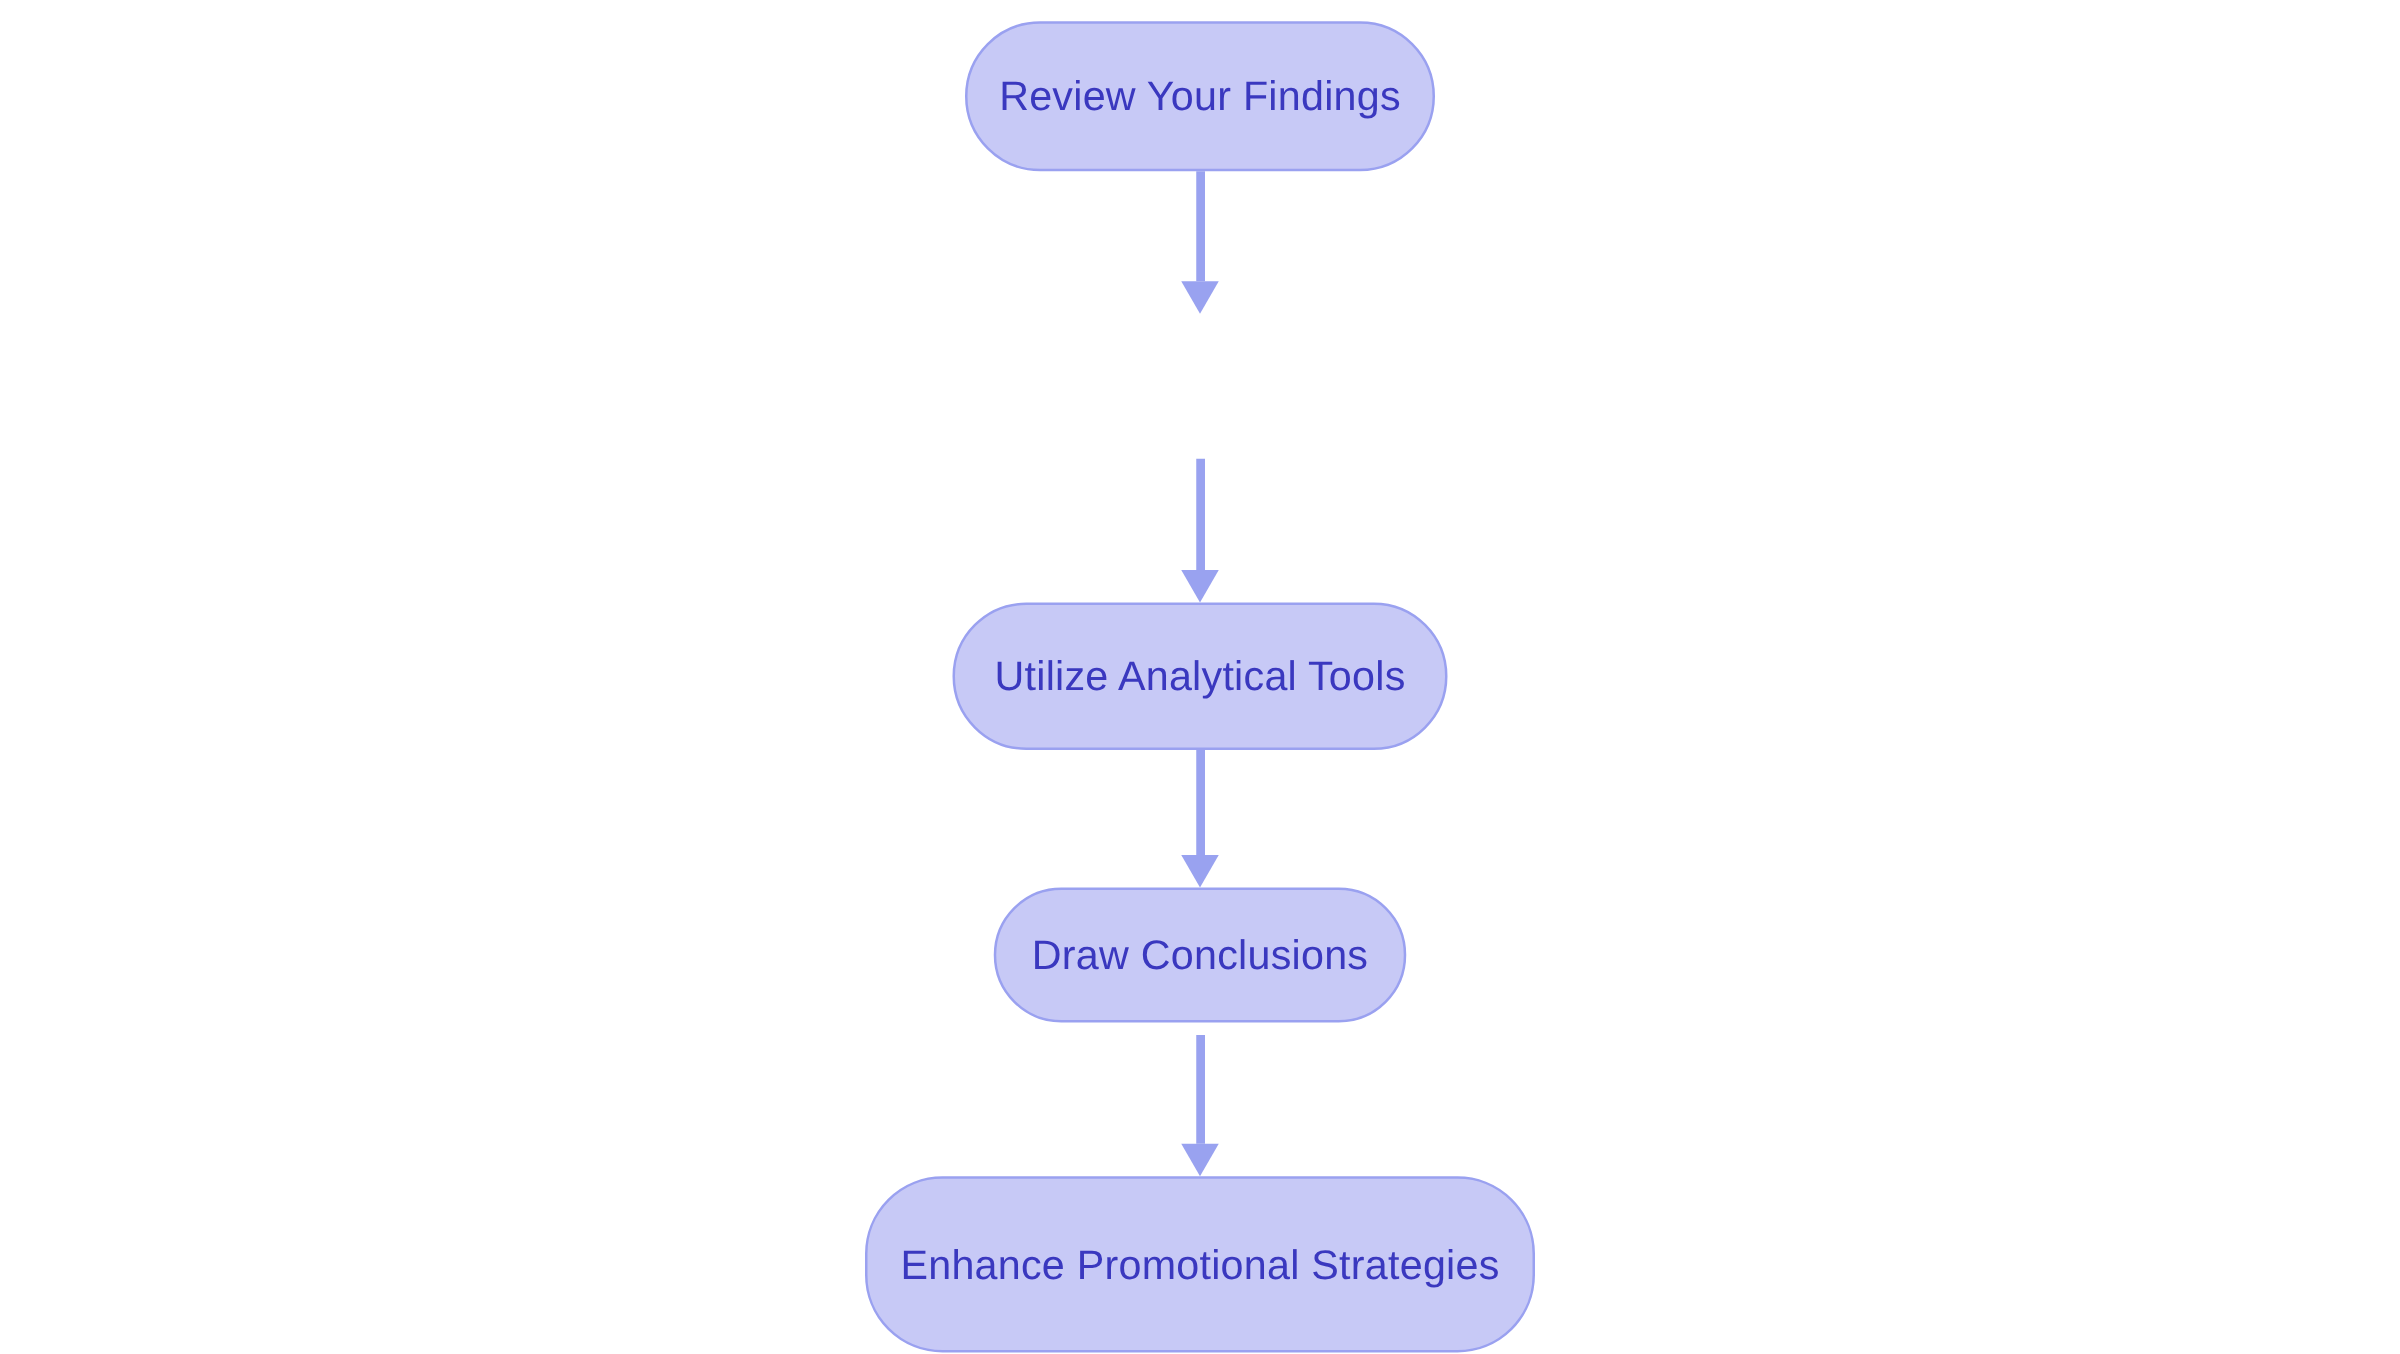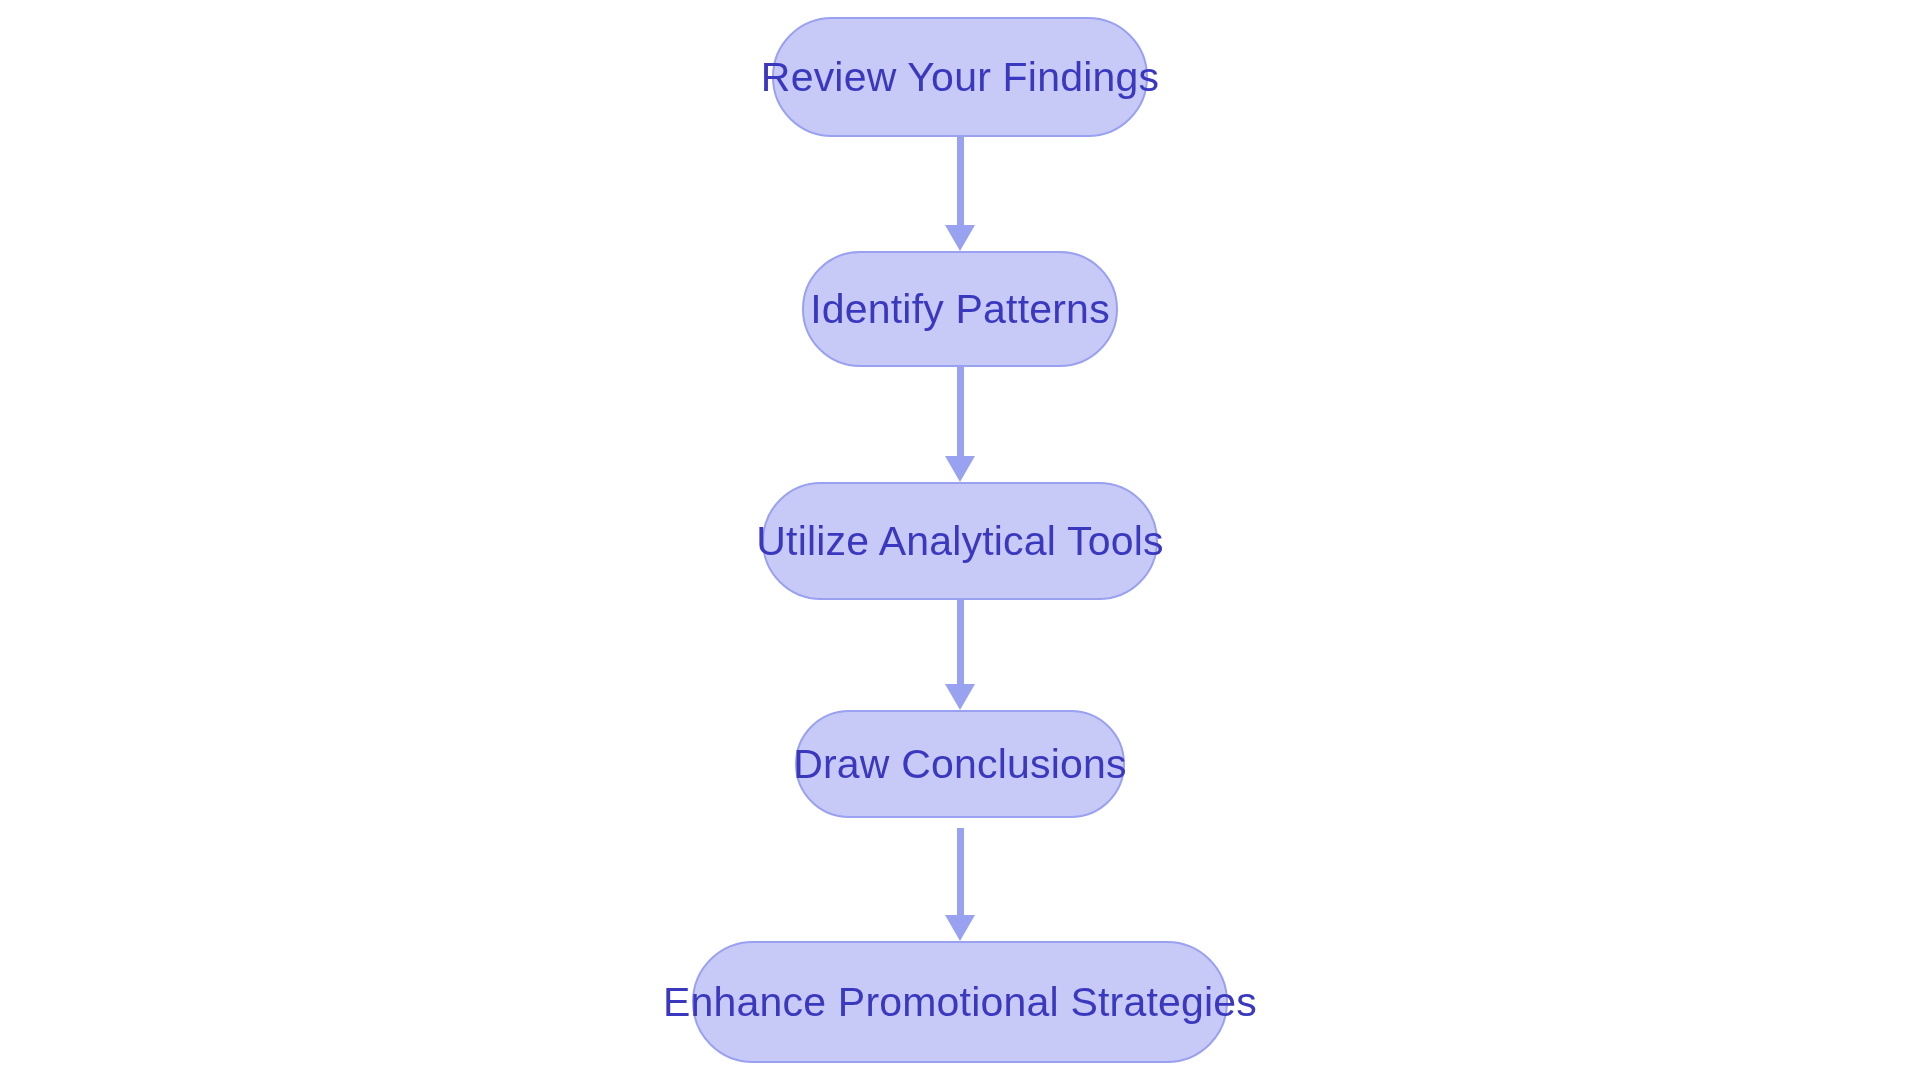--- a/index.html
+++ b/index.html
@@ -18,21 +18,21 @@
   .node {
     position: absolute;
     box-sizing: border-box;
     background: #c7c9f6;
     border: 2px solid #9aa1f0;
     border-radius: 62px;
     display: flex;
     align-items: center;
     justify-content: center;
     color: #3a38bf;
-    font-size: 41px;
+    font-size: 33px;
     letter-spacing: 0.2px;
     white-space: nowrap;
   }
   .arrow {
     position: absolute;
     width: 32px;
     margin-left: -16px;
     left: 960px;
   }
   .arrow-line {
@@ -51,21 +51,21 @@
     height: 0;
     border-left: 15px solid transparent;
     border-right: 15px solid transparent;
     border-top: 26px solid #99a2f0;
   }
   
   #node-0 { left: 772px; top: 17px;  width: 376px; height: 120px; }
   #node-1 { left: 802px; top: 251px; width: 316px; height: 116px; }
   #node-2 { left: 762px; top: 482px; width: 396px; height: 118px; align-items: center; }
   #node-3 { left: 795px; top: 710px; width: 330px; height: 108px; }
-  #node-4 { left: 692px; top: 941px; width: 536px; height: 122px; }
+  #node-4 { left: 692px; top: 941px; width: 536px; height: 141px; }
   
   #arrow-0 { top: 137px; height: 114px; }
   #arrow-1 { top: 367px; height: 115px; }
   #arrow-2 { top: 600px; height: 110px; }
   #arrow-3 { top: 828px; height: 113px; }
   #arrow-0 .arrow-line { height: 88px; }  #arrow-0 .arrow-head { top: 88px; }
   #arrow-1 .arrow-line { height: 89px; }  #arrow-1 .arrow-head { top: 89px; }
   #arrow-2 .arrow-line { height: 84px; }  #arrow-2 .arrow-head { top: 84px; }
   #arrow-3 .arrow-line { height: 87px; }  #arrow-3 .arrow-head { top: 87px; }
 </style>
@@ -76,23 +76,20 @@
 
   <div class="node" id="node-0">
     <span>Review Your Findings</span>
   </div>
 
   <div class="arrow" id="arrow-0">
     <div class="arrow-line"></div>
     <div class="arrow-head"></div>
   </div>
 
-  <div class="node" id="node-1">
-    <span>Identify Patterns</span>
-  </div>
 
   <div class="arrow" id="arrow-1">
     <div class="arrow-line"></div>
     <div class="arrow-head"></div>
   </div>
 
   <div class="node" id="node-2">
     <span>Utilize Analytical Tools</span>
   </div>
 

